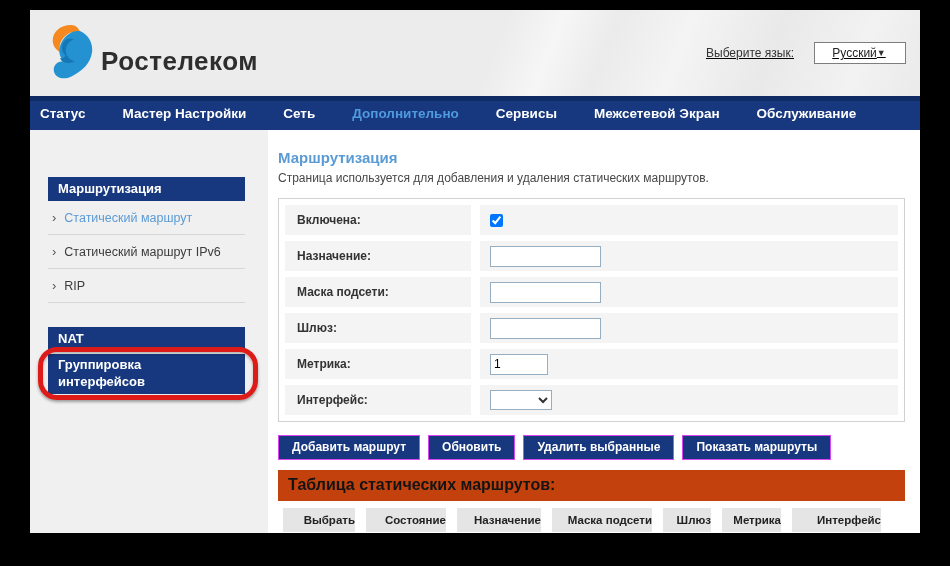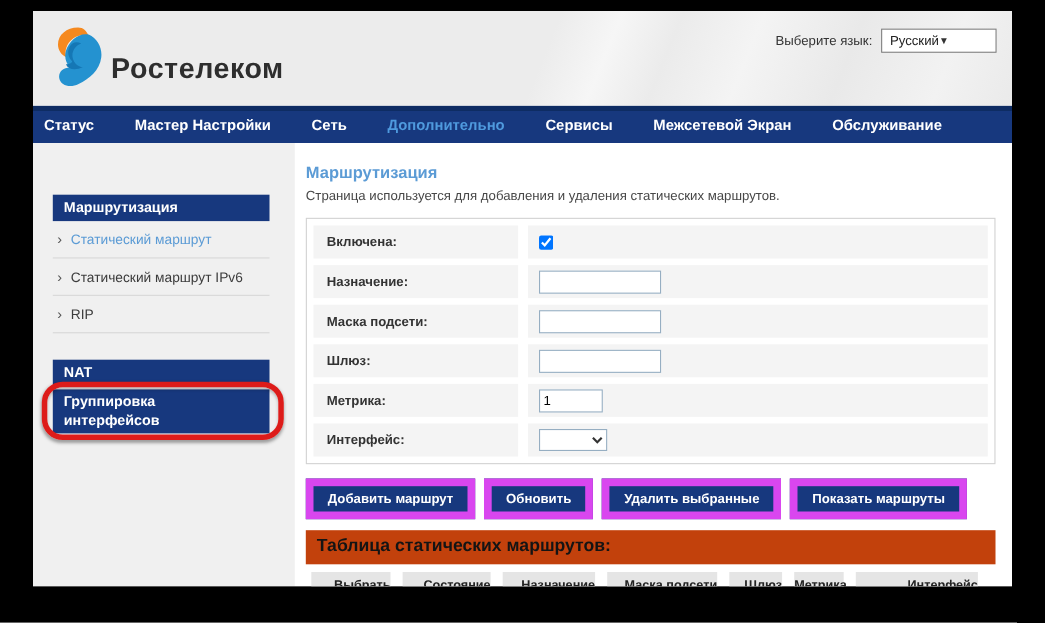--- a/index.html
+++ b/index.html
@@ -11,25 +11,25 @@
     position:absolute;left:30px;top:10px;width:890px;height:523px;
     background:#fff;overflow:hidden;
   }
   
   .hdr{
     height:86px;position:relative;
     background:linear-gradient(112deg,#ececec 0%,#ececec 52%,#f6f6f6 58%,#ebebeb 64%,#f4f4f4 72%,#e9e9e9 82%,#f2f2f2 92%,#eaeaea 100%);
   }
   .logo{position:absolute;left:16px;top:12px;display:flex;align-items:flex-end;}
   .logo-text{font-size:26px;font-weight:bold;color:#2e2e2e;margin:0 0 7px 7px;letter-spacing:.5px;}
-  .lang{position:absolute;right:14px;top:16px;display:flex;align-items:center;gap:8px;}
+  .lang{position:absolute;right:14px;top:32px;display:flex;align-items:center;gap:20px;text-decoration:underline;}
   .lang-label{font-size:12px;color:#333;}
   .lang-select{
-    width:74px;background:#fff;border:1px solid #7e7e7e;padding:3px 22px 3px 7px;
-    font-size:12px;color:#222;display:flex;justify-content:flex-start;align-items:center;cursor:pointer;
+    width:74px;background:#fff;border:1px solid #7e7e7e;padding:3px 9px 3px 7px;
+    font-size:12px;color:#222;display:flex;justify-content:center;align-items:center;cursor:pointer;
   }
   .lang-select .car{font-size:9px;color:#333;}
   
   .nav{
     height:34px;display:flex;align-items:center;padding-left:10px;gap:37px;
     background:linear-gradient(180deg,#0e2c63 0%,#0e2c63 14%,#17387e 14%,#17387e 100%);
   }
   .nav-item{font-size:13.5px;font-weight:bold;color:#fff;cursor:pointer;white-space:nowrap;}
   .nav-item.active{color:#4f9ade;}
   
@@ -70,30 +70,30 @@
     padding:8px 4px 8px 12px;font-size:12px;font-weight:bold;color:#333;
   }
   .f-field{flex:1;background:#f4f4f4;padding:4px 10px;display:flex;align-items:center;}
   .txt{width:103px;height:17px;border:1px solid #96aec2;font-size:12px;padding:1px 3px;background:#fff;}
   .txt.metric{width:50px;}
   .sel{width:62px;height:20px;border:1px solid #96aec2;background:#fff;font-size:11px;color:#333;}
   input[type=checkbox]{margin:2px 0;}
   .btn-row{margin-top:13px;display:flex;gap:8px;}
   .btn{
     background:#17387e;color:#fff;font-family:inherit;font-size:12px;font-weight:bold;
-    border:7px solid #d946ef;padding:4px 13px 5px 13px;cursor:pointer;white-space:nowrap;
+    border:1px solid #d946ef;padding:4px 13px 5px 13px;cursor:pointer;white-space:nowrap;
   }
   .tbl{margin-top:10px;width:627px;}
   .tbl-bar{background:#c2410c;color:#141414;font-size:16px;font-weight:bold;padding:6px 10px 7px 10px;}
   .tbl-head{display:flex;gap:11px;margin-top:7px;padding-left:5px;}
   .col{
     background:#e5e5e5;text-align:right;font-size:11.5px;font-weight:bold;color:#222;
     padding:6px 0;flex:none;cursor:pointer;
   }
-  .c0{width:72px}.c1{width:80px}.c2{width:84px}.c3{width:100px}.c4{width:48px}.c5{width:45px}.c6{width:111px}
+  .c0{width:72px}.c1{width:80px}.c2{width:84px}.c3{width:100px}.c4{width:48px}.c5{width:59px}.c6{width:89px}
 </style>
 </head>
 <body>
 
 <div class="page-card">
 
   <div class="hdr">
     <div class="logo">
       <span>
         <svg width="48" height="58" viewBox="0 0 50 60">

